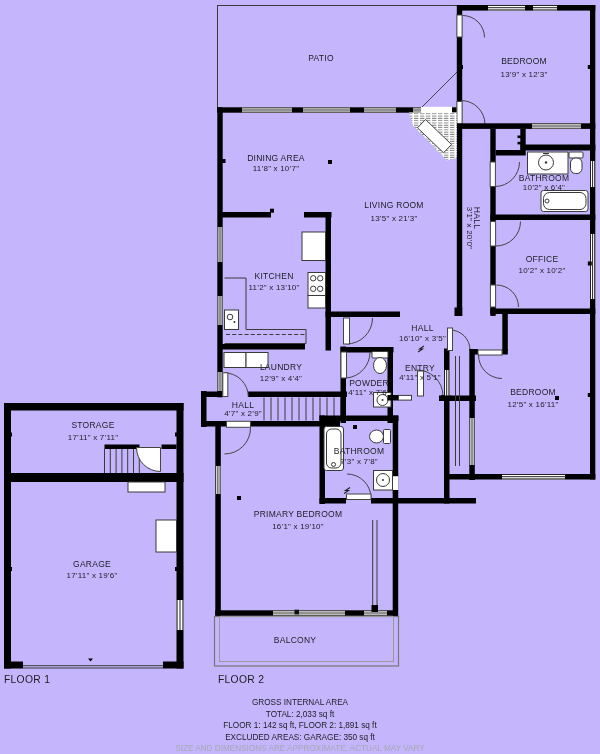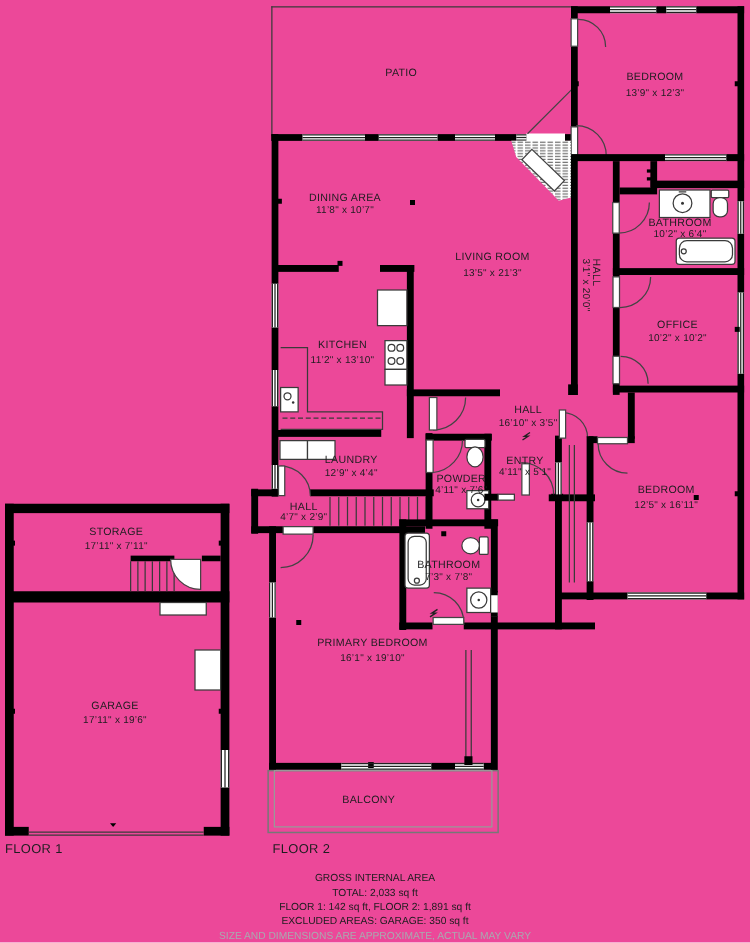--- a/index.html
+++ b/index.html
@@ -1,16 +1,16 @@
 <!DOCTYPE html>
 <html><head>
 <meta charset="utf-8">
 <style>
   html,body{margin:0;padding:0;background:#fff;}
-  .page{width:600px;height:754px;position:relative;background:#ec4899;overflow:hidden;text-align:right;}
+  .page{width:600px;height:754px;position:relative;background:#c4b5fd;overflow:hidden;text-align:right;}
   svg{position:absolute;top:0;left:0;}
   text{font-family:"Liberation Sans",sans-serif;fill:#1d1d1f;}
   .rn{font-size:8.5px;letter-spacing:.25px;}
   .dm{font-size:8px;letter-spacing:.2px;}
   .fl{font-size:10.3px;letter-spacing:.3px;}
   .ft{font-size:8.2px;}
   .ftg{font-size:8.2px;fill:#a9a9b0;}
   .w{fill:#000;}
   .thin{stroke:#3a3a3a;stroke-width:1;fill:none;}
   .fix{stroke:#3a3a3a;stroke-width:1;fill:#fff;}

